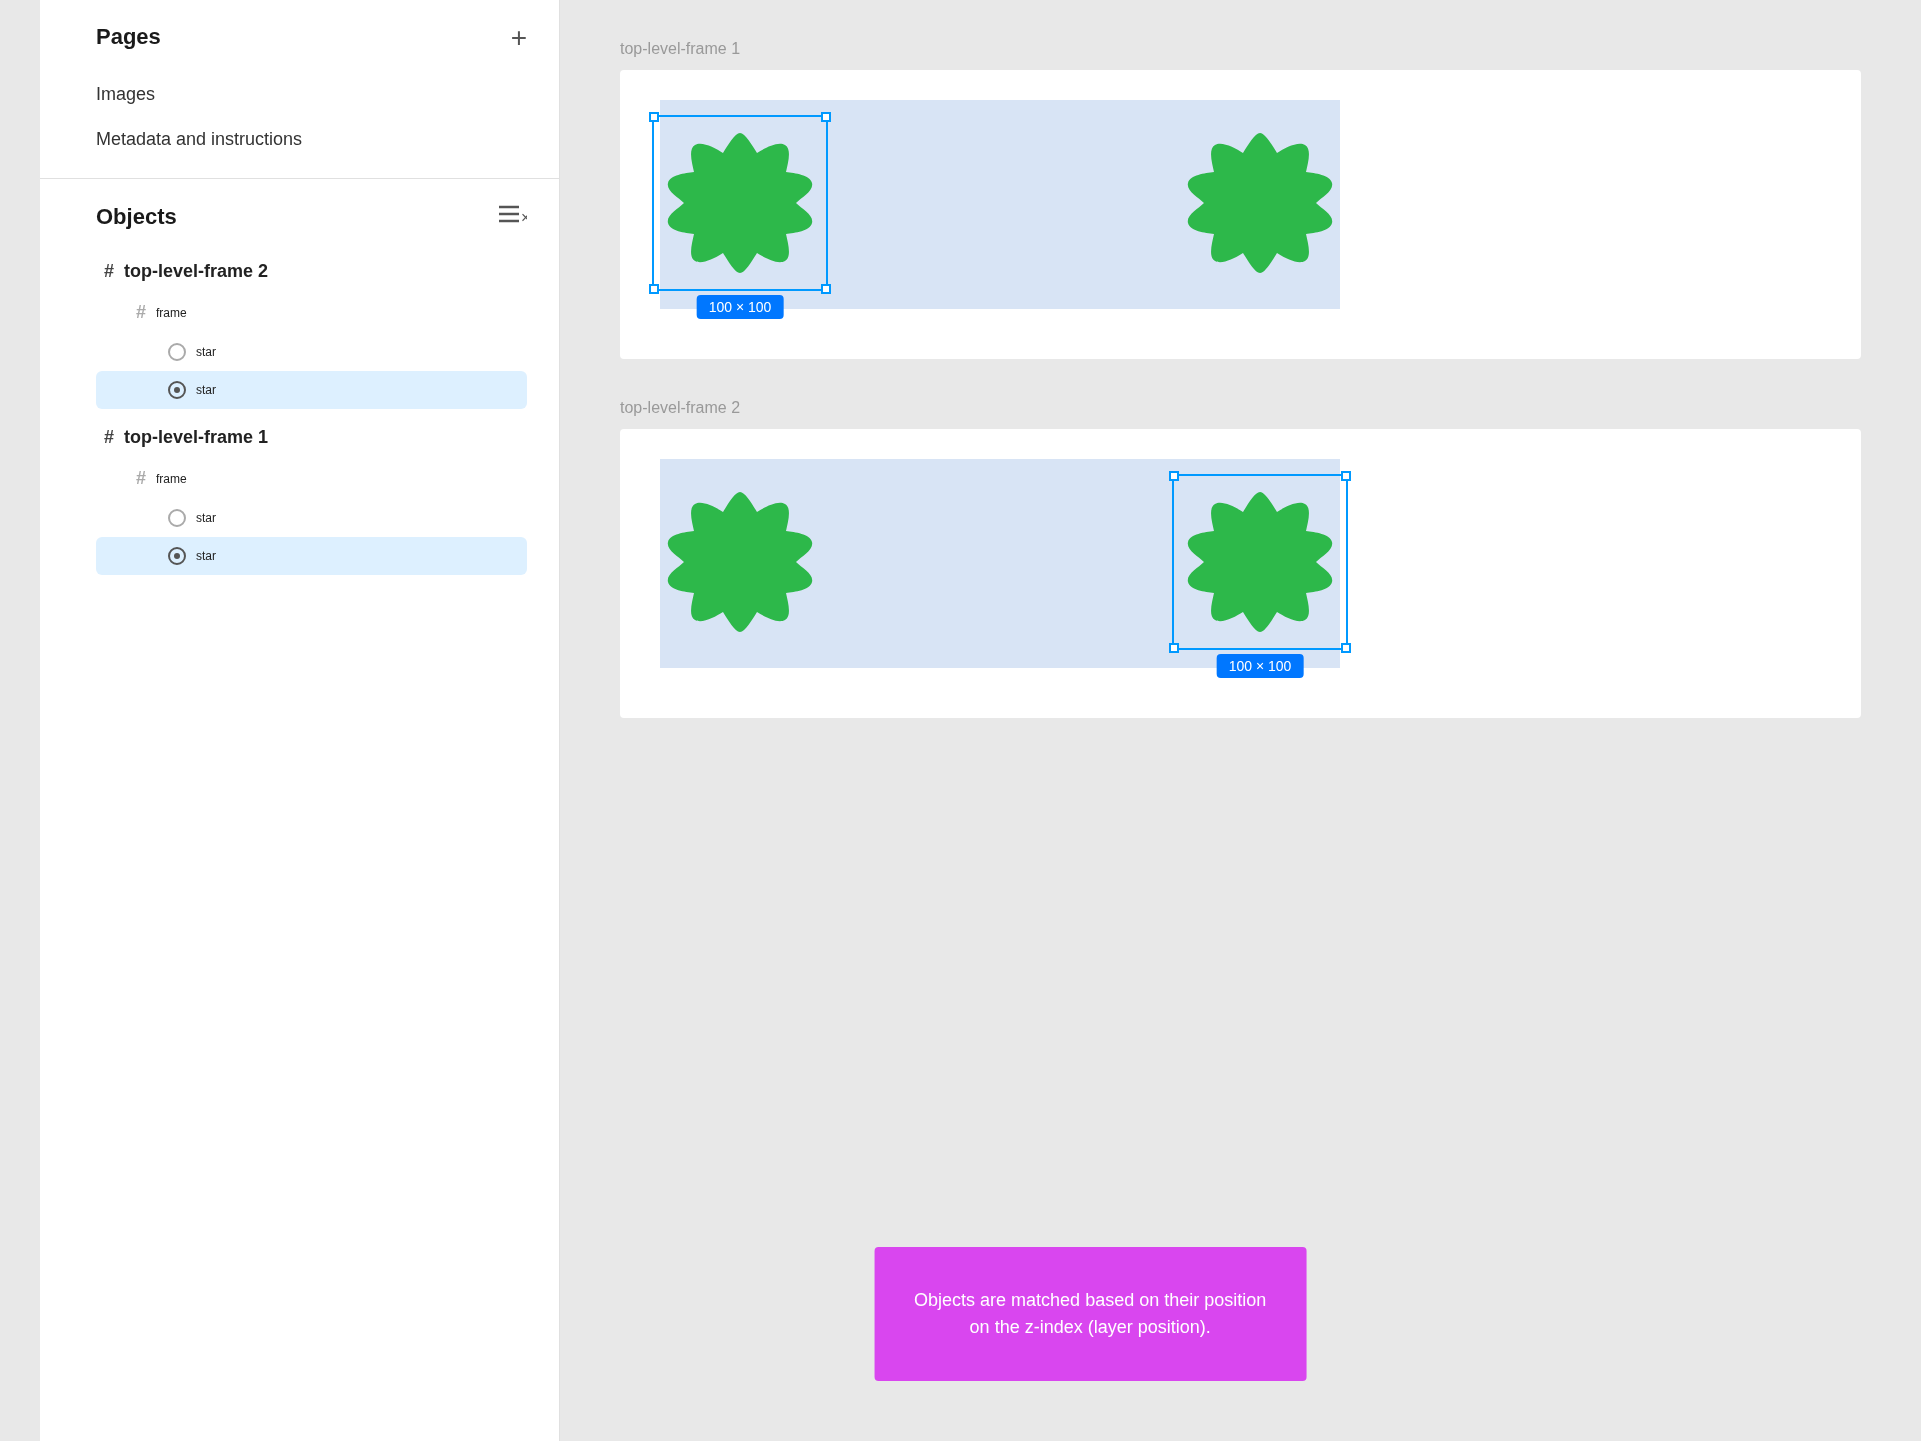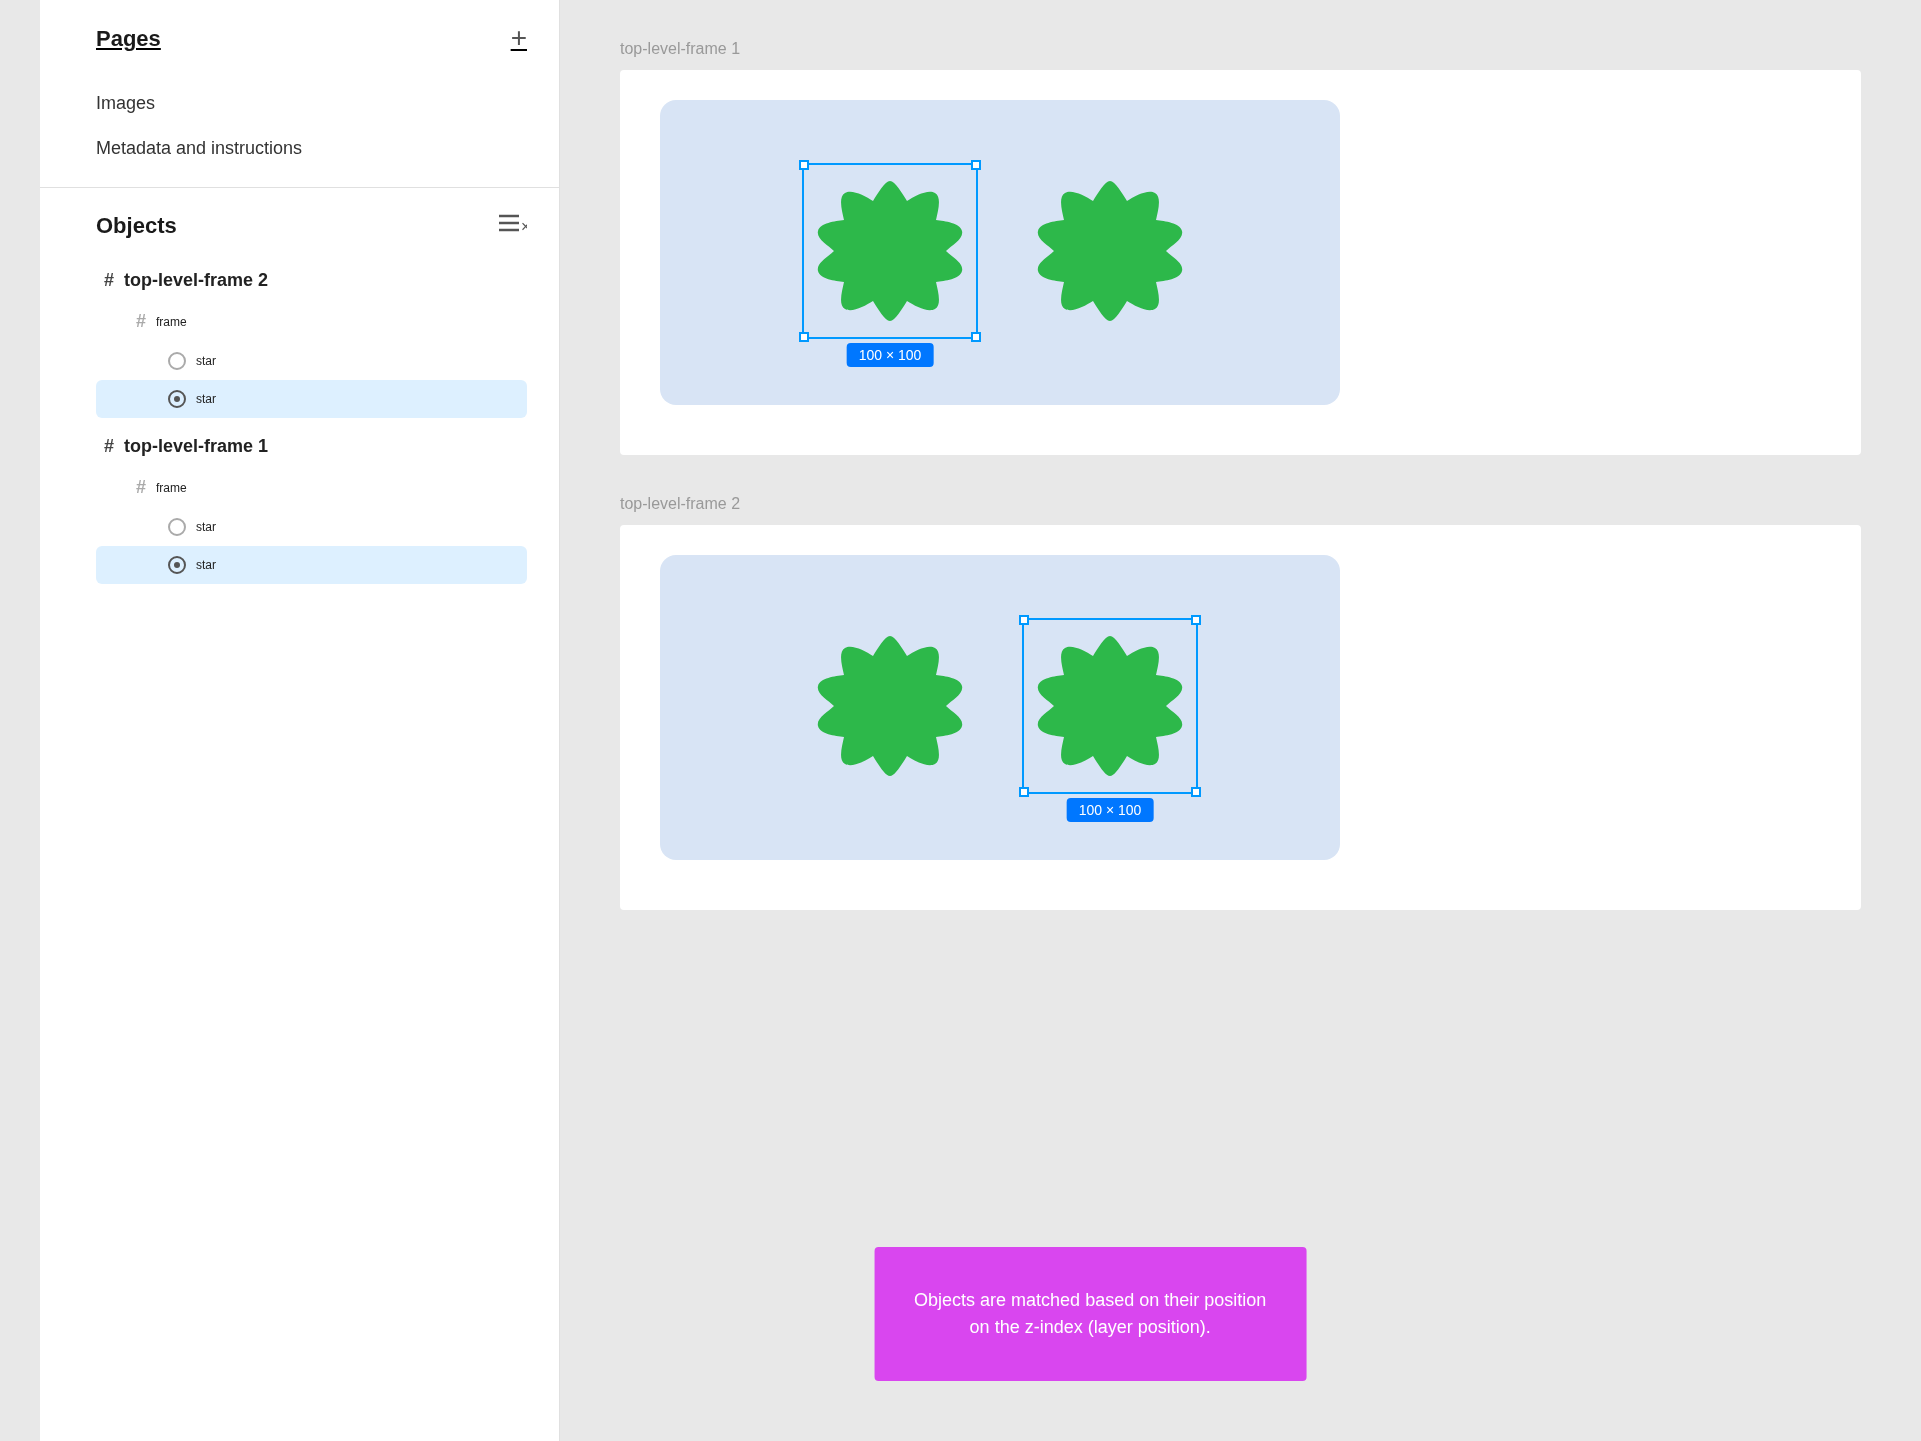--- a/index.html
+++ b/index.html
@@ -30,24 +30,23 @@
     }
 
     
     .pages-section {
       padding: 24px 32px 16px 56px;
       border-bottom: 1px solid #e0e0e0;
     }
 
     .pages-header {
       display: flex;
-      align-items: flex-end;
+      align-items: flex-start;
       justify-content: space-between;
-      margin-bottom: 29px;
-      text-decoration: underline;
+      margin-bottom: 20px;
     }
 
     .pages-title {
       font-size: 22px;
       font-weight: 700;
       color: #1a1a1a;
     }
 
     .plus-btn {
       font-size: 28px;
@@ -191,26 +190,26 @@
 
     .frame-canvas {
       background: white;
       border-radius: 4px;
       padding: 30px 40px 50px 40px;
       position: relative;
     }
 
     .frame-inner {
       background: #d8e4f5;
-      border-radius: 16px;
+      border-radius: 0;
       width: 680px;
-      height: 305px;
+      height: 209px;
       display: flex;
       align-items: center;
-      justify-content: center;
+      justify-content: space-between;
       gap: 60px;
       position: relative;
     }
 
     
     .selection-box {
       position: absolute;
       border: 2px solid #0099ff;
       pointer-events: none;
     }

